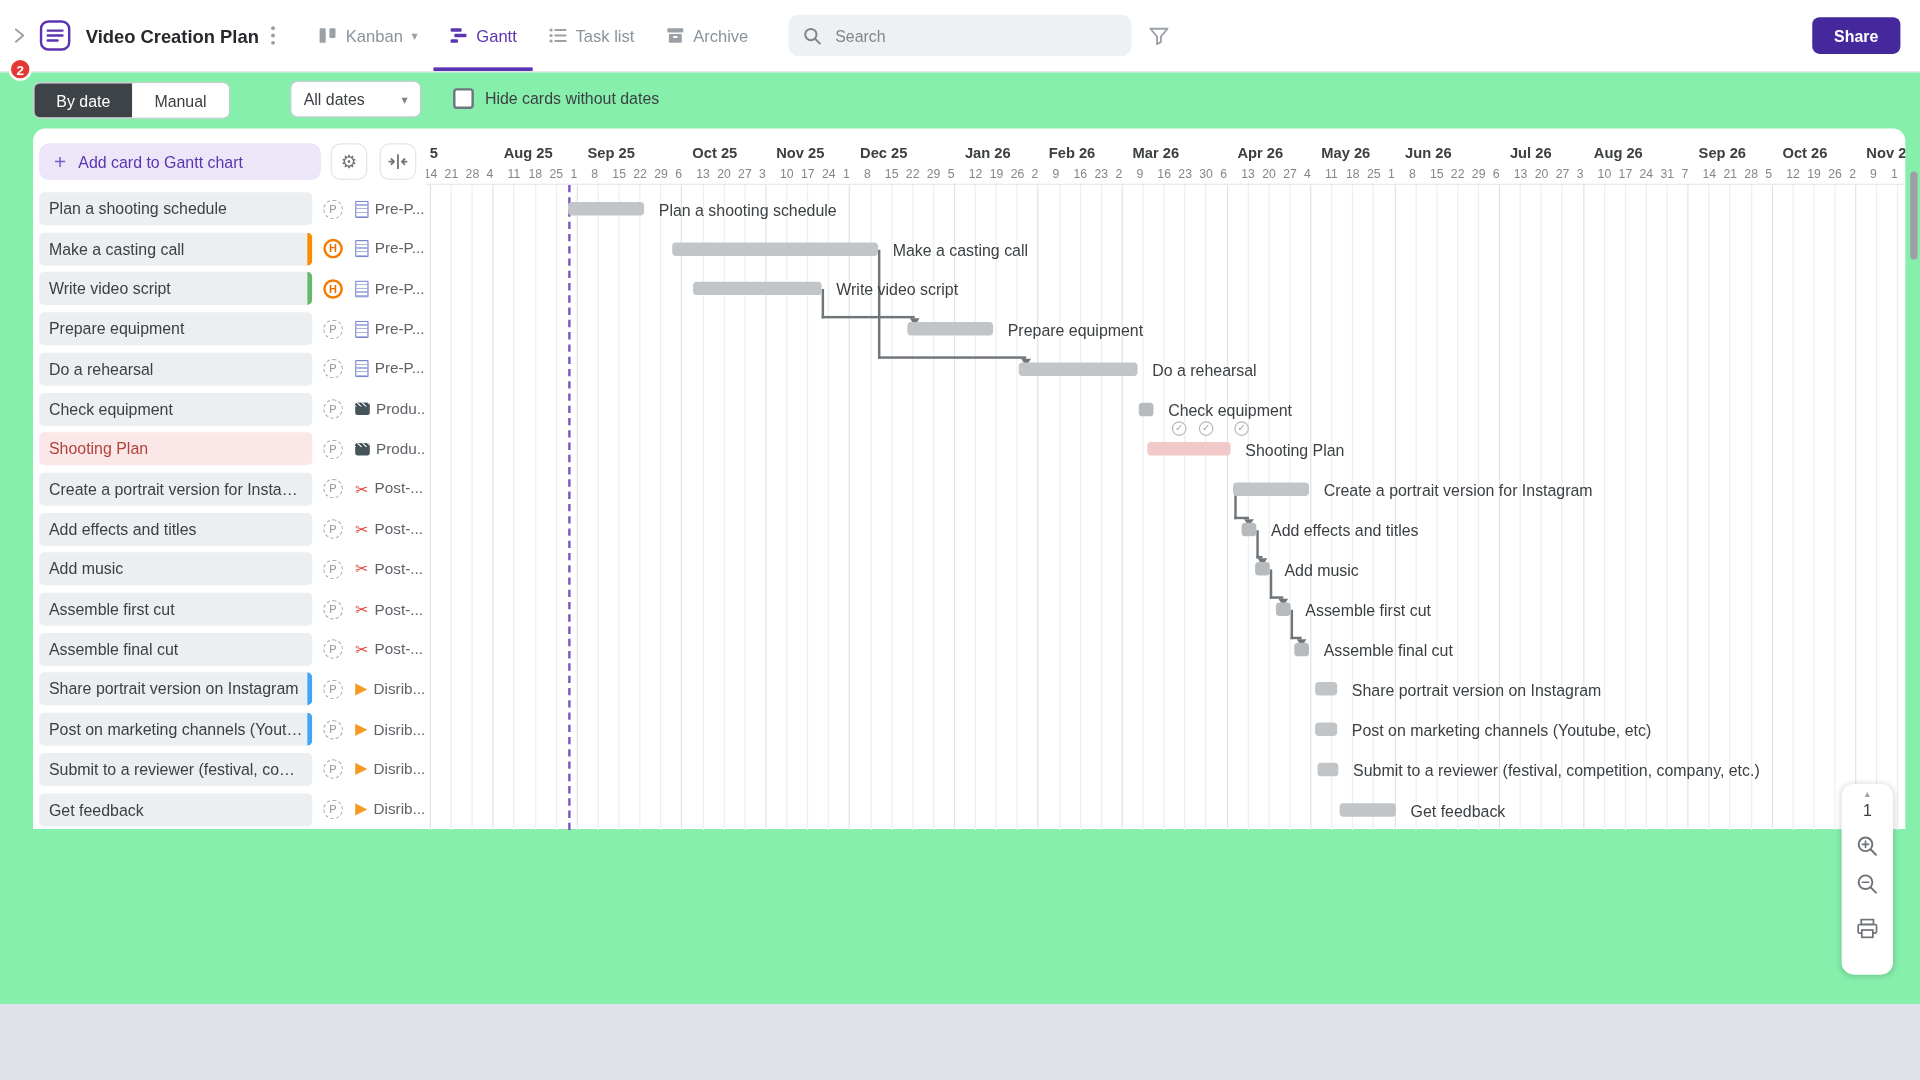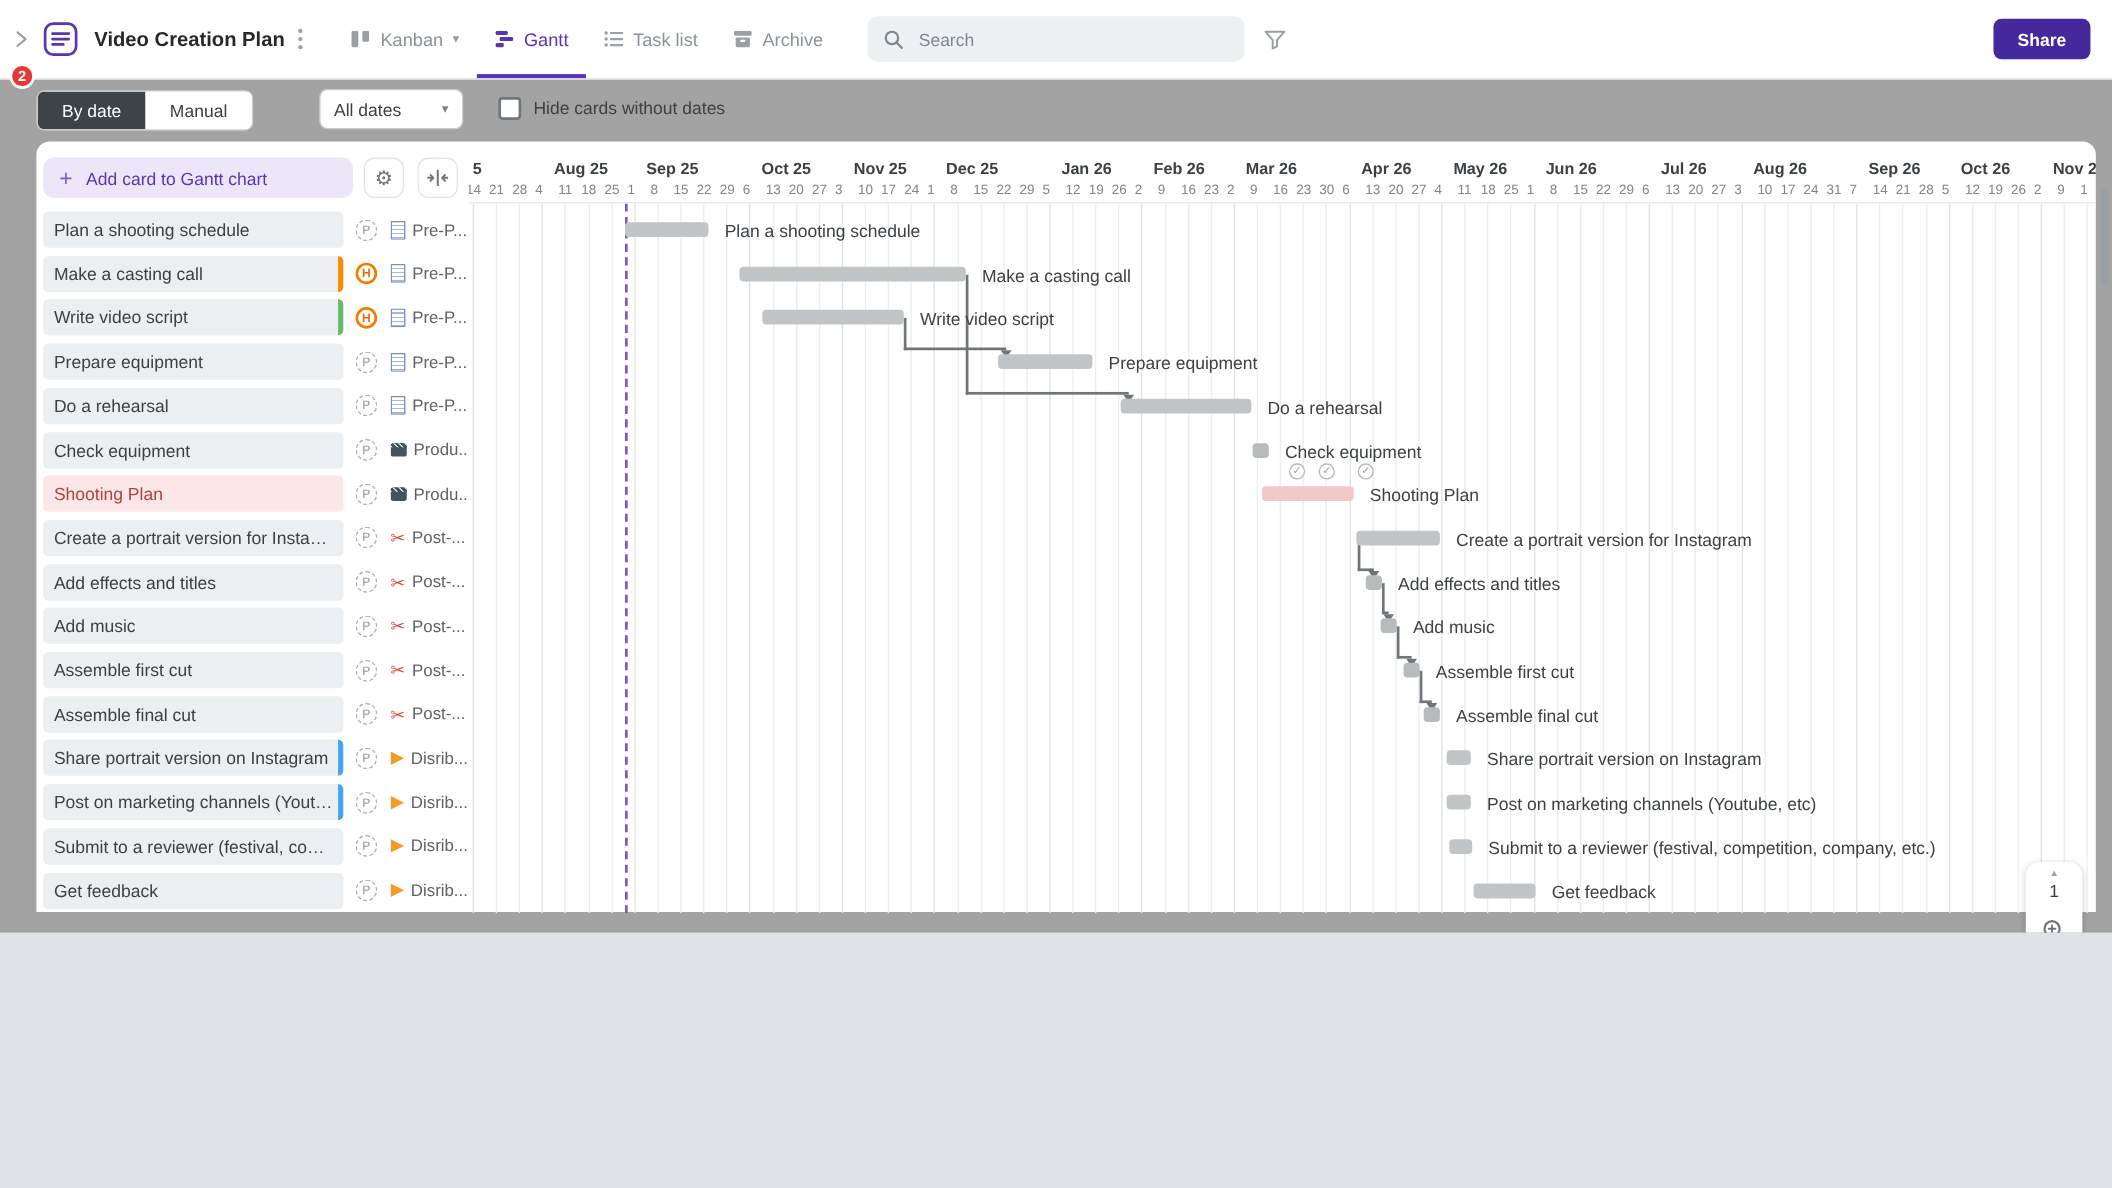--- a/index.html
+++ b/index.html
@@ -1,16 +1,16 @@
 <!DOCTYPE html>
 <html><head>
 <meta charset="utf-8">
 <style>
   html,body{margin:0;padding:0;background:#dfe3e7;}
-  #stage{position:relative;width:1920px;height:848px;overflow:hidden;background:#a3a3a3;}
+  #stage{position:relative;width:1920px;height:1004px;overflow:hidden;background:#86efac;}
   #viewport{position:absolute;left:0;top:0;width:1568px;height:882px;transform:scale(1.2244898);
     transform-origin:0 0;font-family:"Liberation Sans",sans-serif;color:#3c4043;}
 
   
   .topbar{position:absolute;left:0;top:0;width:1568px;height:58px;background:#fff;
     border-bottom:1px solid #e4e7ea;display:flex;align-items:center;z-index:5;}
   .nav-chevron{margin-left:10px;color:#9aa0a6;display:flex;cursor:pointer;}
   .app-logo{margin-left:10px;display:flex;}
   .board-title{margin-left:12px;font-size:15px;font-weight:700;color:#26282b;white-space:nowrap;}
   .kebab{margin-left:10px;color:#9aa0a6;font-size:15px;letter-spacing:0;cursor:pointer;line-height:1;}

